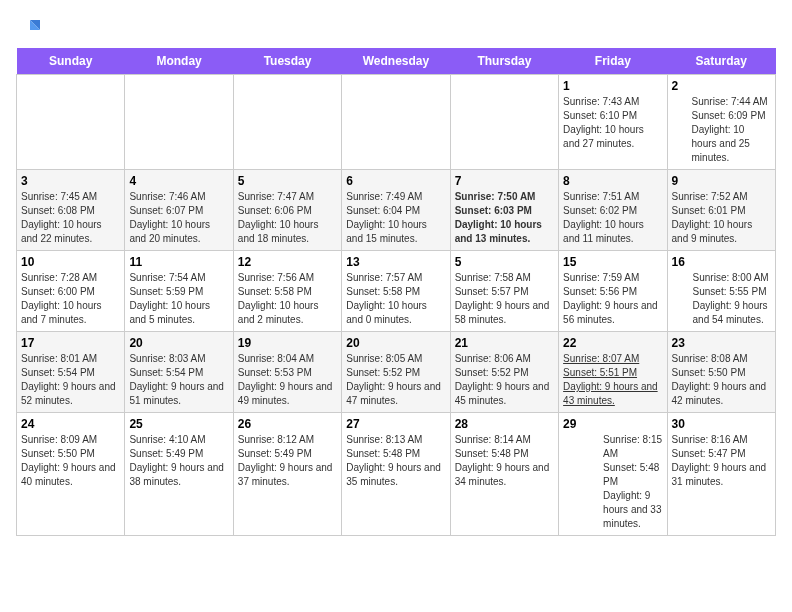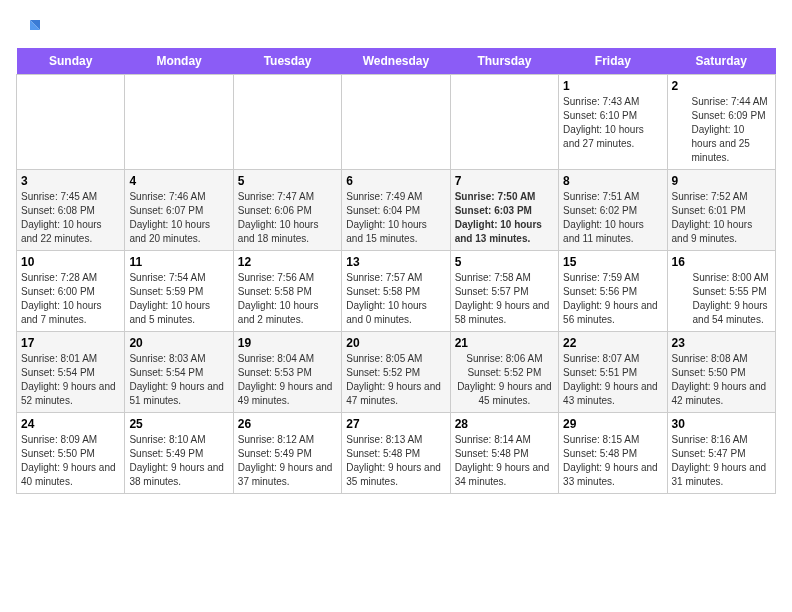--- a/index.html
+++ b/index.html
@@ -244,47 +244,47 @@
 Daylight: 9 hours and 49 minutes.</div>
         </td>
         <td>
           <div class="day-num">20</div>
           <div class="day-info" style="white-space: pre-line;">Sunrise: 8:05 AM
 Sunset: 5:52 PM
 Daylight: 9 hours and 47 minutes.</div>
         </td>
         <td>
           <div class="day-num">21</div>
-          <div class="day-info" style="white-space: pre-line; text-align: center;">Sunrise: 8:06 AM
+          <div class="day-info" style="white-space: pre-line;">Sunrise: 8:06 AM
 Sunset: 5:52 PM
 Daylight: 9 hours and 45 minutes.</div>
         </td>
         <td>
           <div class="day-num">22</div>
-          <div class="day-info" style="white-space: pre-line;">Sunrise: 8:07 AM
+          <div class="day-info" style="white-space: pre-line; text-decoration: underline;">Sunrise: 8:07 AM
 Sunset: 5:51 PM
 Daylight: 9 hours and 43 minutes.</div>
         </td>
         <td>
           <div class="day-num">23</div>
           <div class="day-info" style="white-space: pre-line;">Sunrise: 8:08 AM
 Sunset: 5:50 PM
 Daylight: 9 hours and 42 minutes.</div>
         </td>
       </tr>
       <tr>
         <td>
           <div class="day-num">24</div>
           <div class="day-info" style="white-space: pre-line;">Sunrise: 8:09 AM
 Sunset: 5:50 PM
 Daylight: 9 hours and 40 minutes.</div>
         </td>
         <td>
           <div class="day-num">25</div>
-          <div class="day-info" style="white-space: pre-line;">Sunrise: 8:10 AM
+          <div class="day-info" style="white-space: pre-line;">Sunrise: 4:10 AM
 Sunset: 5:49 PM
 Daylight: 9 hours and 38 minutes.</div>
         </td>
         <td>
           <div class="day-num">26</div>
           <div class="day-info" style="white-space: pre-line;">Sunrise: 8:12 AM
 Sunset: 5:49 PM
 Daylight: 9 hours and 37 minutes.</div>
         </td>
         <td>
@@ -294,21 +294,21 @@
 Daylight: 9 hours and 35 minutes.</div>
         </td>
         <td>
           <div class="day-num">28</div>
           <div class="day-info" style="white-space: pre-line;">Sunrise: 8:14 AM
 Sunset: 5:48 PM
 Daylight: 9 hours and 34 minutes.</div>
         </td>
         <td>
           <div class="day-num">29</div>
-          <div class="day-info" style="white-space: pre-line;">Sunrise: 8:15 AM
+          <div class="day-info" style="white-space: pre-line; margin-left: 40px;">Sunrise: 8:15 AM
 Sunset: 5:48 PM
 Daylight: 9 hours and 33 minutes.</div>
         </td>
         <td>
           <div class="day-num">30</div>
           <div class="day-info" style="white-space: pre-line;">Sunrise: 8:16 AM
 Sunset: 5:47 PM
 Daylight: 9 hours and 31 minutes.</div>
         </td>
       </tr>

